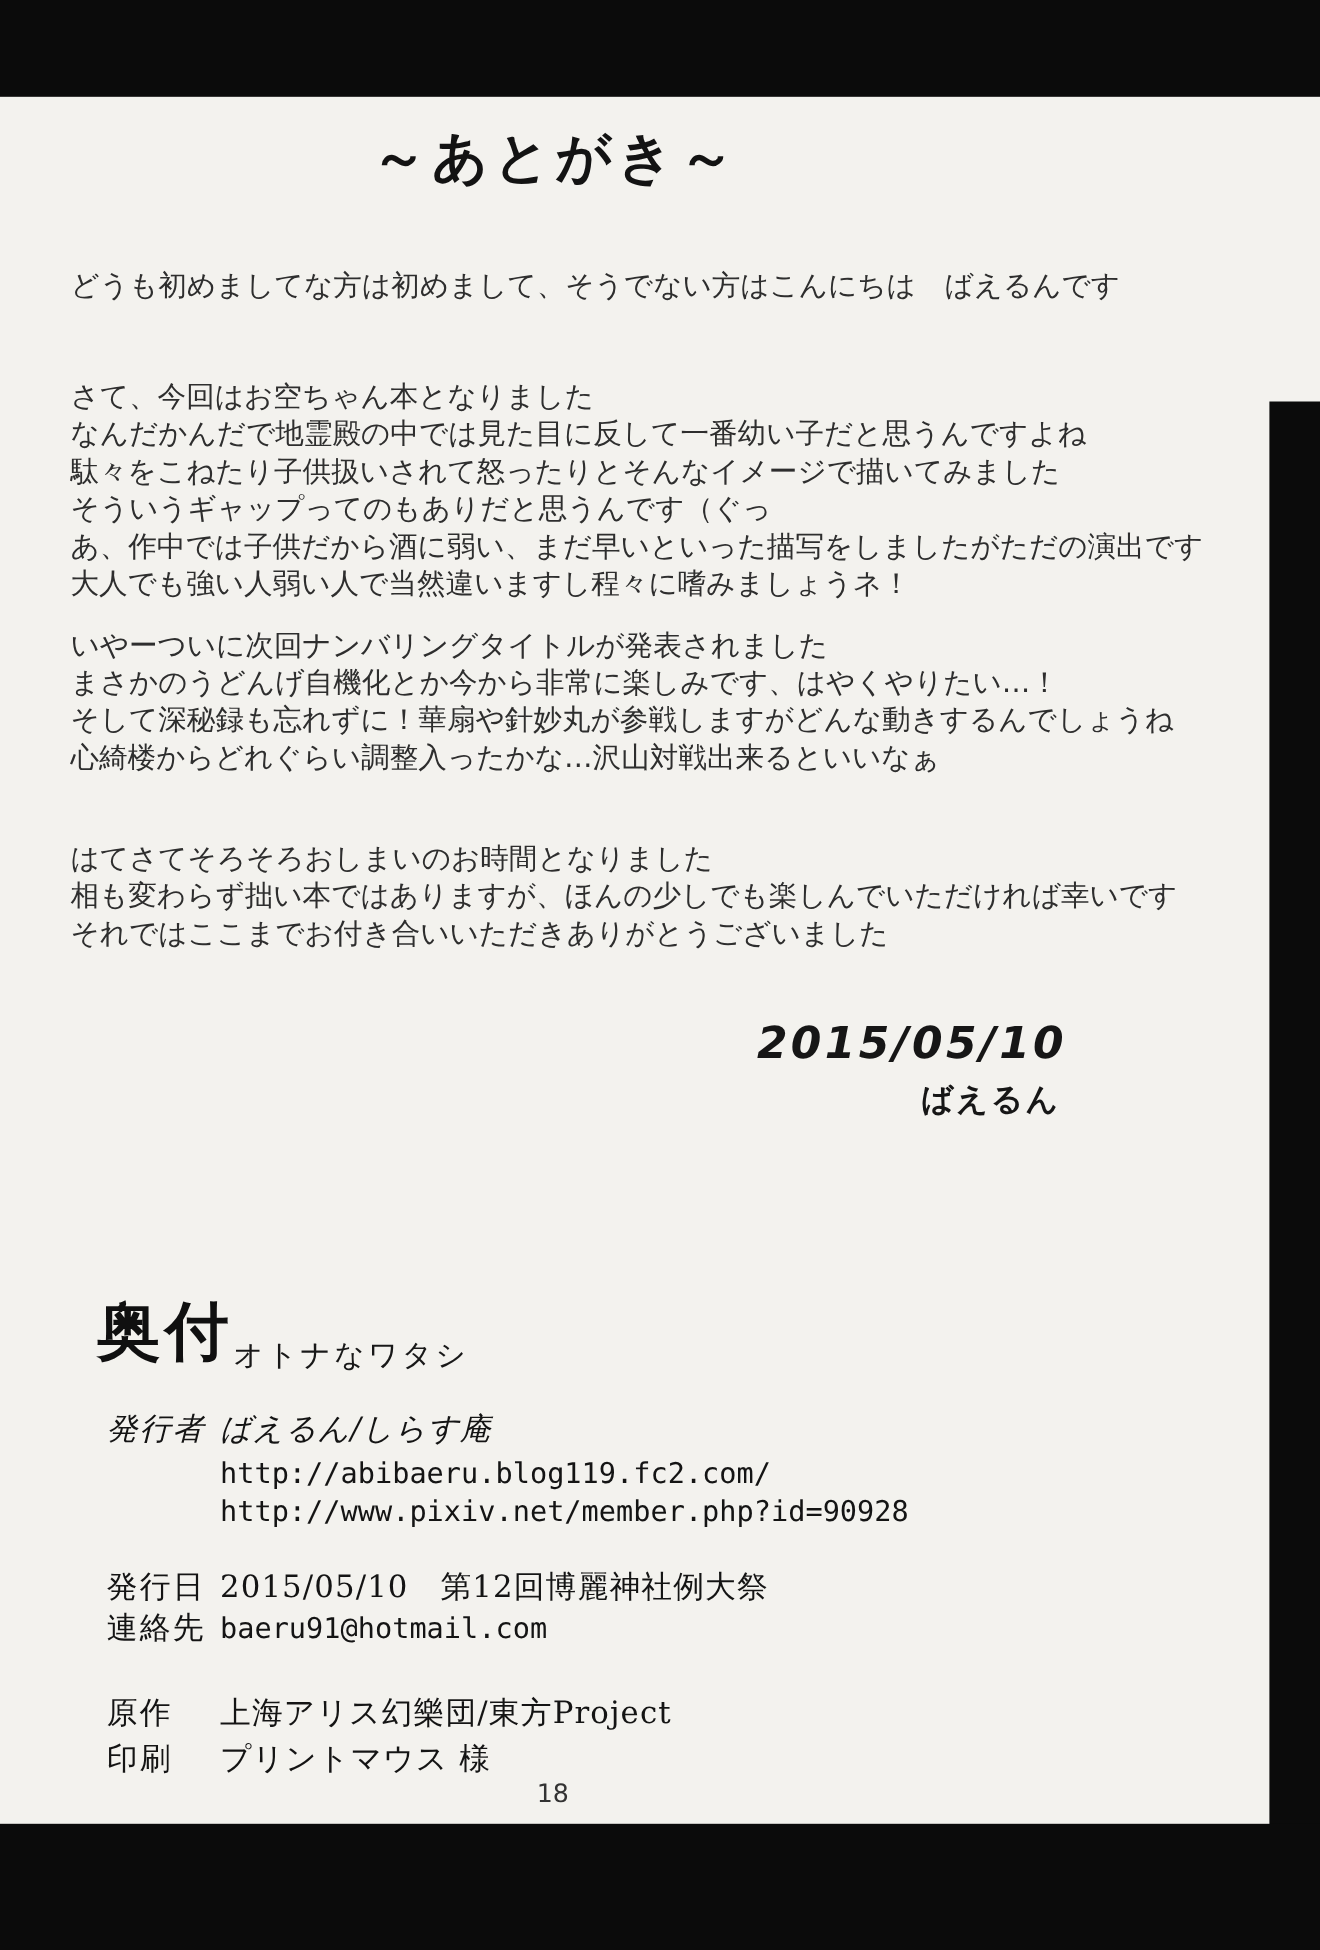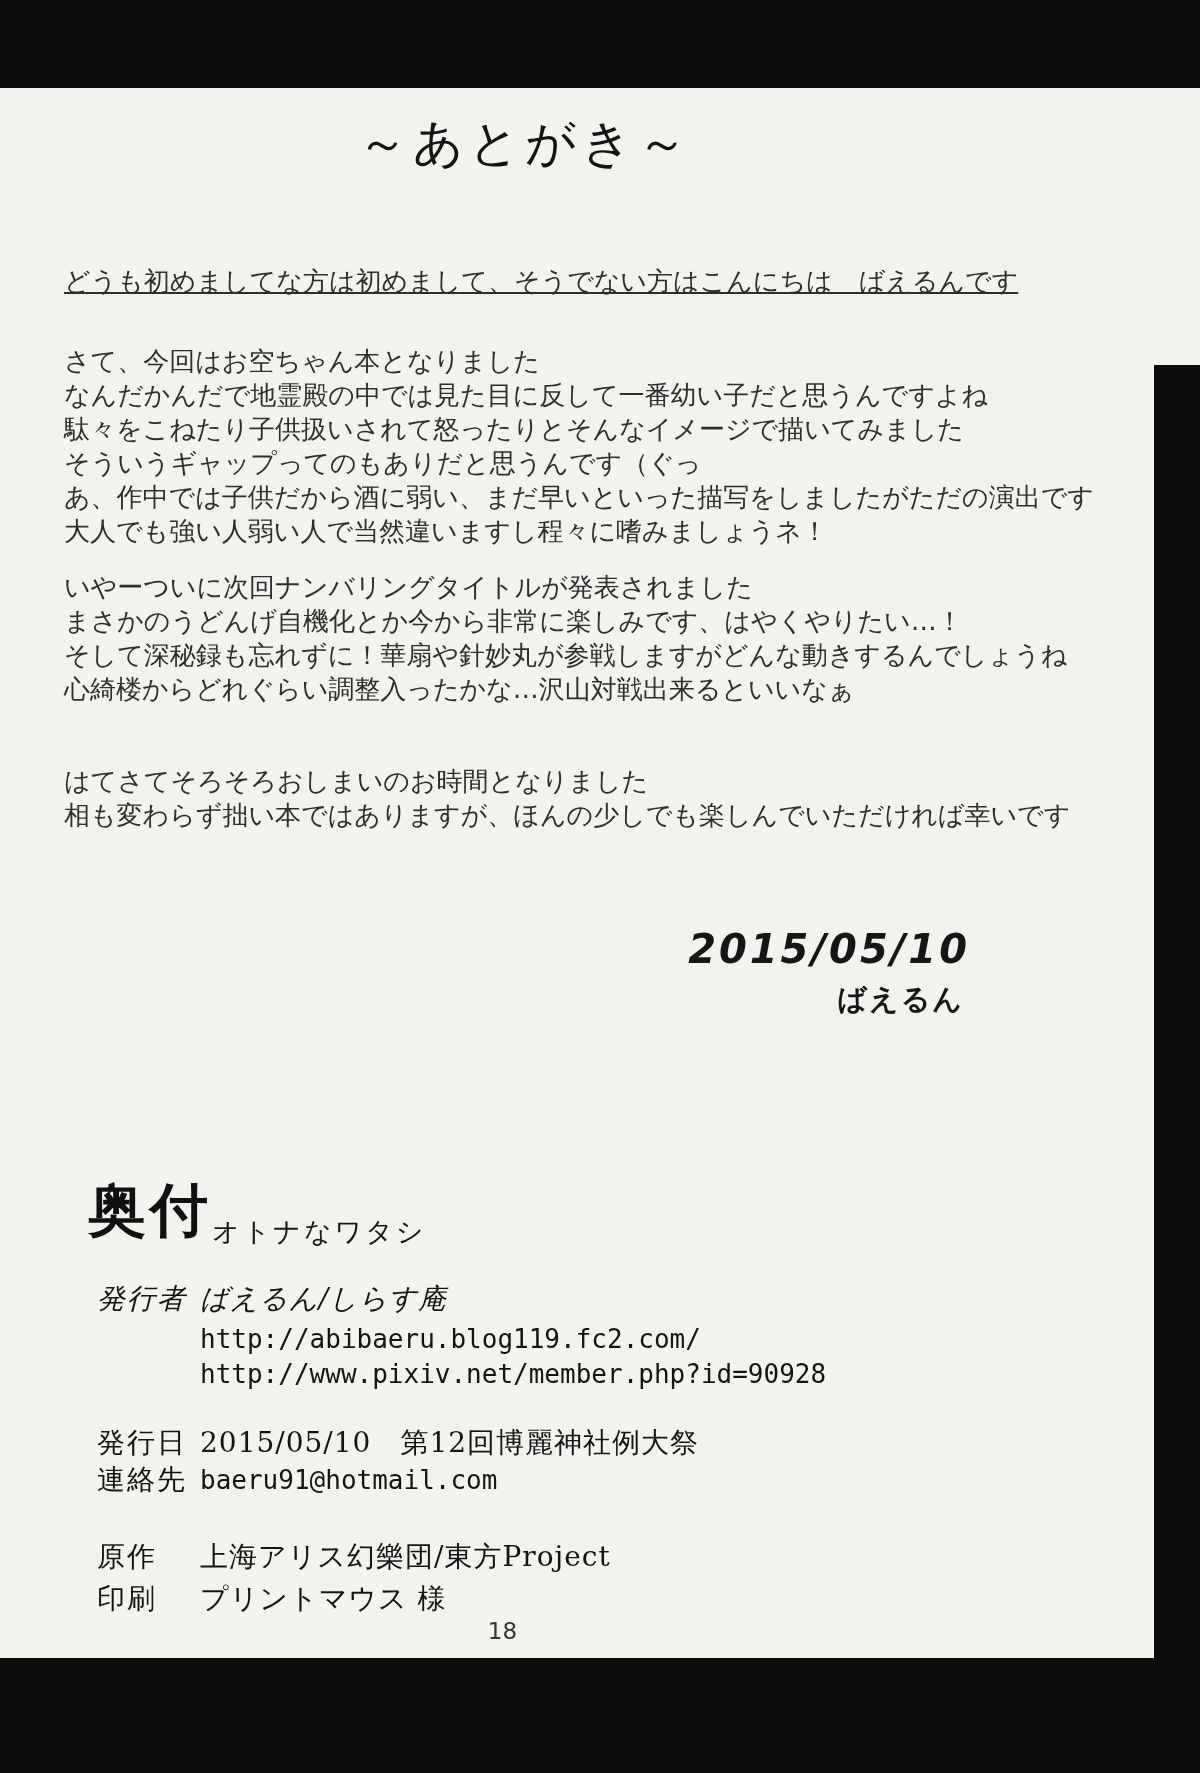--- a/index.html
+++ b/index.html
@@ -9,28 +9,28 @@
     font-family:"DejaVu Sans", sans-serif;
     color:#2b2b2b;
   }
   .band { position:absolute; background:#0b0b0b; }
   .band-top    { top:0; left:0; width:1200px; height:88px; }
   .band-bottom { left:0; top:1658px; width:1200px; height:115px; }
   .band-right  { top:365px; right:0; width:46px; height:1300px; }
 
   .title {
     position:absolute; top:110px; left:0; width:1010px;
-    text-align:center; font-size:50px; font-weight:normal;
-    letter-spacing:5px; color:#131313;padding-left:20px;
+    text-align:center; font-size:50px; font-weight:bold;
+    letter-spacing:5px; color:#131313;
   }
 
   .para { position:absolute; left:64px; font-size:26px; line-height:34px;
           white-space:nowrap; color:#2e2e2e; }
   .para .line { height:34px; }
-  #para-1 { top:264px;text-decoration:underline; }
+  #para-1 { top:243px; }
   #para-2 { top:344px; }
   #para-3 { top:570px; }
   #para-4 { top:764px; }
 
   .date-block { position:absolute; top:926px; left:560px; width:410px;
                 text-align:right; color:#161616; }
   .date-line { font-size:40px; font-weight:bold; font-style:italic;
                letter-spacing:3px; }
   .sig-line  { font-size:29px; font-weight:bold; margin-top:8px;
                padding-right:6px; letter-spacing:2px; }
@@ -94,20 +94,21 @@
   <div class="para" id="para-3">
     <div class="line">いやーついに次回ナンバリングタイトルが発表されました</div>
     <div class="line">まさかのうどんげ自機化とか今から非常に楽しみです、はやくやりたい…！</div>
     <div class="line">そして深秘録も忘れずに！華扇や針妙丸が参戦しますがどんな動きするんでしょうね</div>
     <div class="line">心綺楼からどれぐらい調整入ったかな…沢山対戦出来るといいなぁ</div>
   </div>
 
   <div class="para" id="para-4">
     <div class="line">はてさてそろそろおしまいのお時間となりました</div>
     <div class="line">相も変わらず拙い本ではありますが、ほんの少しでも楽しんでいただければ幸いです</div>
+    <div class="line">それではここまでお付き合いいただきありがとうございました</div>
   </div>
 
   <div class="date-block">
     <div class="date-line">2015/05/10</div>
     <div class="sig-line">ばえるん</div>
   </div>
 
   <div class="colophon-heading">奥付</div>
   <div class="colophon-subtitle">オトナなワタシ</div>
 

